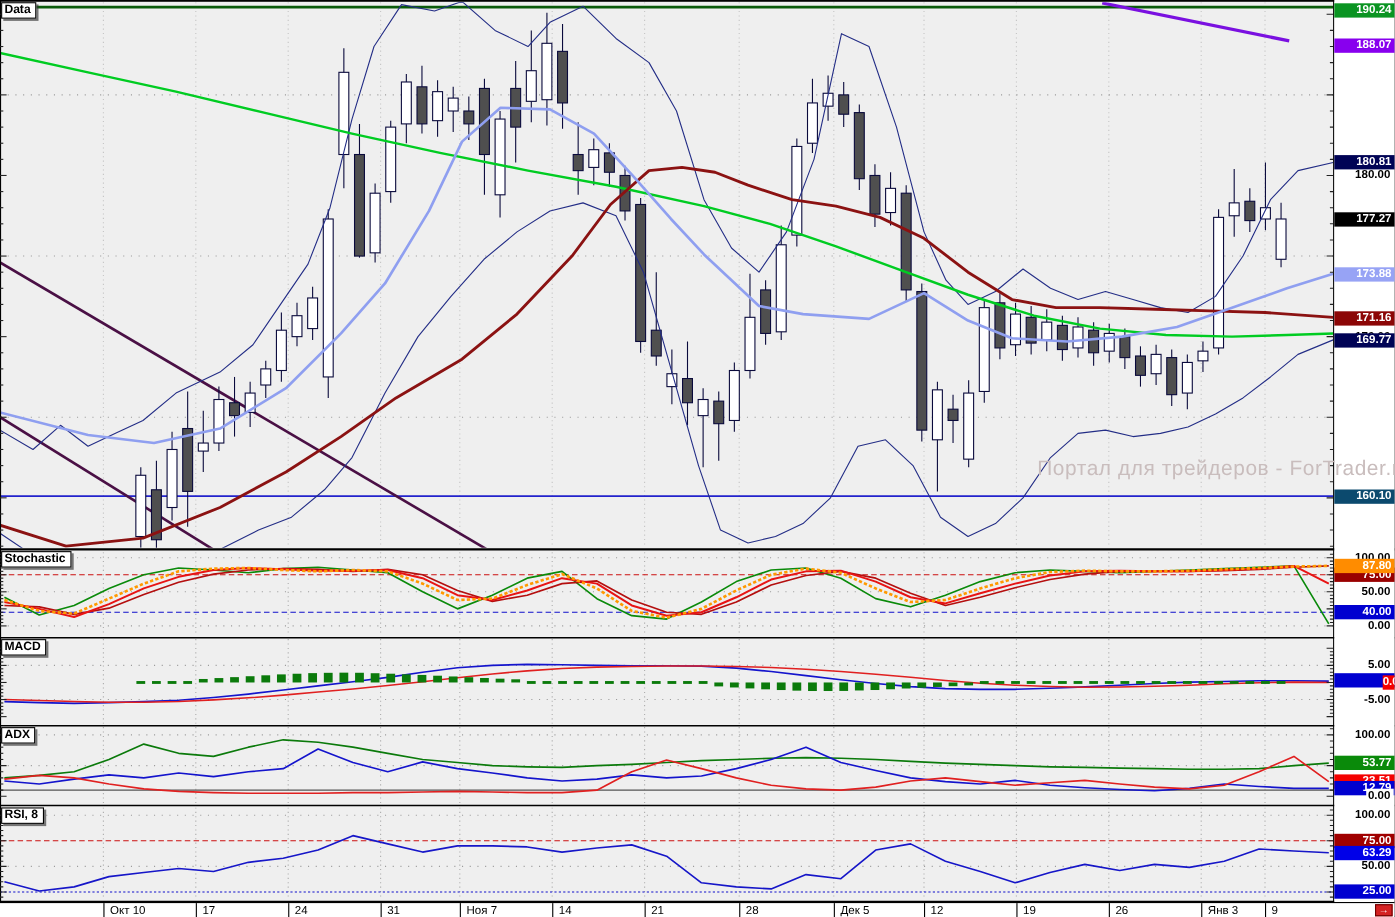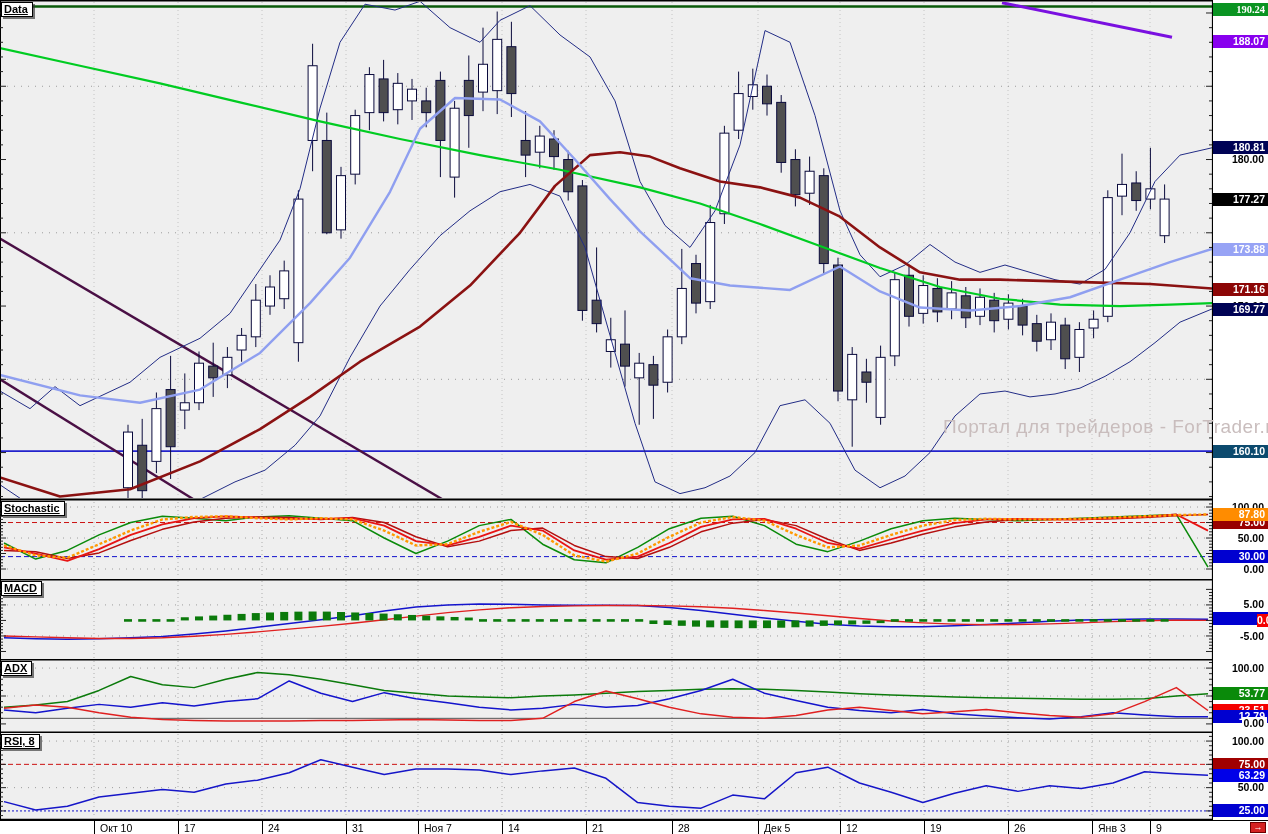--- a/index.html
+++ b/index.html
@@ -6,21 +6,21 @@
   .stage{position:relative;width:1268px;height:834px;background:#efefef;
          font-family:"Liberation Sans",sans-serif;overflow:hidden;}
   #chart{position:absolute;left:0;top:0;z-index:1;}
   .right-col{position:absolute;left:1213px;top:0;width:55px;height:820px;background:#ffffff;z-index:2;}
   .axlabel{position:absolute;right:1px;height:13px;line-height:13px;font-size:10.5px;font-weight:bold;
            color:#000;background:#fff;padding:0 3px 0 2px;text-align:right;}
   .badge{position:absolute;left:0;right:0;height:13px;line-height:13px;font-size:10.5px;font-weight:bold;
          color:#fff;text-align:right;padding-right:3px;}
   .ptitle{position:absolute;left:1px;z-index:4;background:#ffffff;border:1px solid #000;
           box-shadow:2px 2px 0 rgba(50,50,50,.65);font-size:11px;font-weight:bold;
-          padding:0 4px 1px 2px;line-height:12px;color:#000;cursor:pointer;text-decoration:underline;}
+          padding:0 4px 1px 2px;line-height:12px;color:#000;cursor:pointer;}
   .watermark{position:absolute;left:943px;top:416px;z-index:3;font-size:19px;color:#c9bdbd;
              letter-spacing:.5px;white-space:nowrap;}
   .time-axis{position:absolute;left:0;top:820px;width:1268px;height:14px;background:#ffffff;z-index:2;
              border-top:1px solid #000;}
   .tlabel{position:absolute;top:1px;font-size:10.5px;color:#000;white-space:nowrap;}
   .ttick{position:absolute;top:0;width:1px;height:13px;background:#000;}
   .scrollbtn{position:absolute;right:2px;top:1px;width:16px;height:11px;background:#d42222;
              border:1px solid #6d0000;color:#fff;font-size:9px;line-height:9px;font-weight:bold;
              text-align:center;cursor:pointer;padding:0;}
 </style>
@@ -607,33 +607,33 @@
       <line x1="1209" y1="745.7339246119734" x2="1212" y2="745.7339246119734" stroke="#222" stroke-width="1"></line>
       <line x1="0" y1="741.0776053215078" x2="6" y2="741.0776053215078" stroke="#222" stroke-width="1"></line>
       <line x1="1206" y1="741.0776053215078" x2="1212" y2="741.0776053215078" stroke="#222" stroke-width="1"></line>
       <line x1="0" y1="736.4212860310421" x2="3" y2="736.4212860310421" stroke="#222" stroke-width="1"></line>
       <line x1="1209" y1="736.4212860310421" x2="1212" y2="736.4212860310421" stroke="#222" stroke-width="1"></line>
     </svg>
 
   <div class="right-col">
       <div class="axlabel" style="top: 153px;">180.00</div>
       <div class="axlabel" style="top: 299.5px;">170.00</div>
-      <div class="badge" style="top: 3px; background: rgb(10, 148, 34); font-family: Liberation Serif, serif;">190.24</div>
+      <div class="badge" style="top: 3px; background: rgb(10, 148, 34);">190.24</div>
       <div class="badge" style="top: 34.8px; background: rgb(136, 0, 238);">188.07</div>
       <div class="badge" style="top: 141.1px; background: rgb(0, 3, 85);">180.81</div>
       <div class="badge" style="top: 193px; background: rgb(0, 0, 0);">177.27</div>
       <div class="badge" style="top: 242.7px; background: rgb(151, 163, 245);">173.88</div>
       <div class="badge" style="top: 282.5px; background: rgb(140, 6, 6);">171.16</div>
       <div class="badge" style="top: 302.9px; background: rgb(0, 3, 85);">169.77</div>
       <div class="badge" style="top: 444.6px; background: #0c4a6e;">160.10</div>
       <div class="axlabel" style="top: 500.5px;">100.00</div>
       <div class="axlabel" style="top: 531.5px;">50.00</div>
       <div class="axlabel" style="top: 562.5px;">0.00</div>
       <div class="badge" style="top: 516px; background: rgb(153, 0, 0);">75.00</div>
-      <div class="badge" style="top: 550.1px; background: rgb(0, 0, 208);">30.00</div>
+      <div class="badge" style="top: 550.1px; background: rgb(0, 0, 208);">40.00</div>
       <div class="badge" style="top: 508.1px; background: rgb(255, 140, 0);">87.80</div>
       <div class="axlabel" style="top: 598.4px;">5.00</div>
       <div class="axlabel" style="top: 629.5px;">-5.00</div>
       <div class="badge" style="top: 611.6px; background: rgb(0, 0, 208);"></div>
       <div class="badge" style="top: 613.9px; background: rgb(244, 0, 0); margin-left: 44px;">0.02</div>
       <div class="axlabel" style="top: 661.6px;">100.00</div>
       <div class="badge" style="top: 687.4px; background: rgb(10, 138, 10);">53.77</div>
       <div class="badge" style="top: 704.3px; background: rgb(244, 0, 0);">23.51</div>
       <div class="badge" style="top: 710.3px; background: rgb(0, 0, 208);">12.79</div>
       <div class="axlabel" style="top: 717.4px;">0.00</div>

